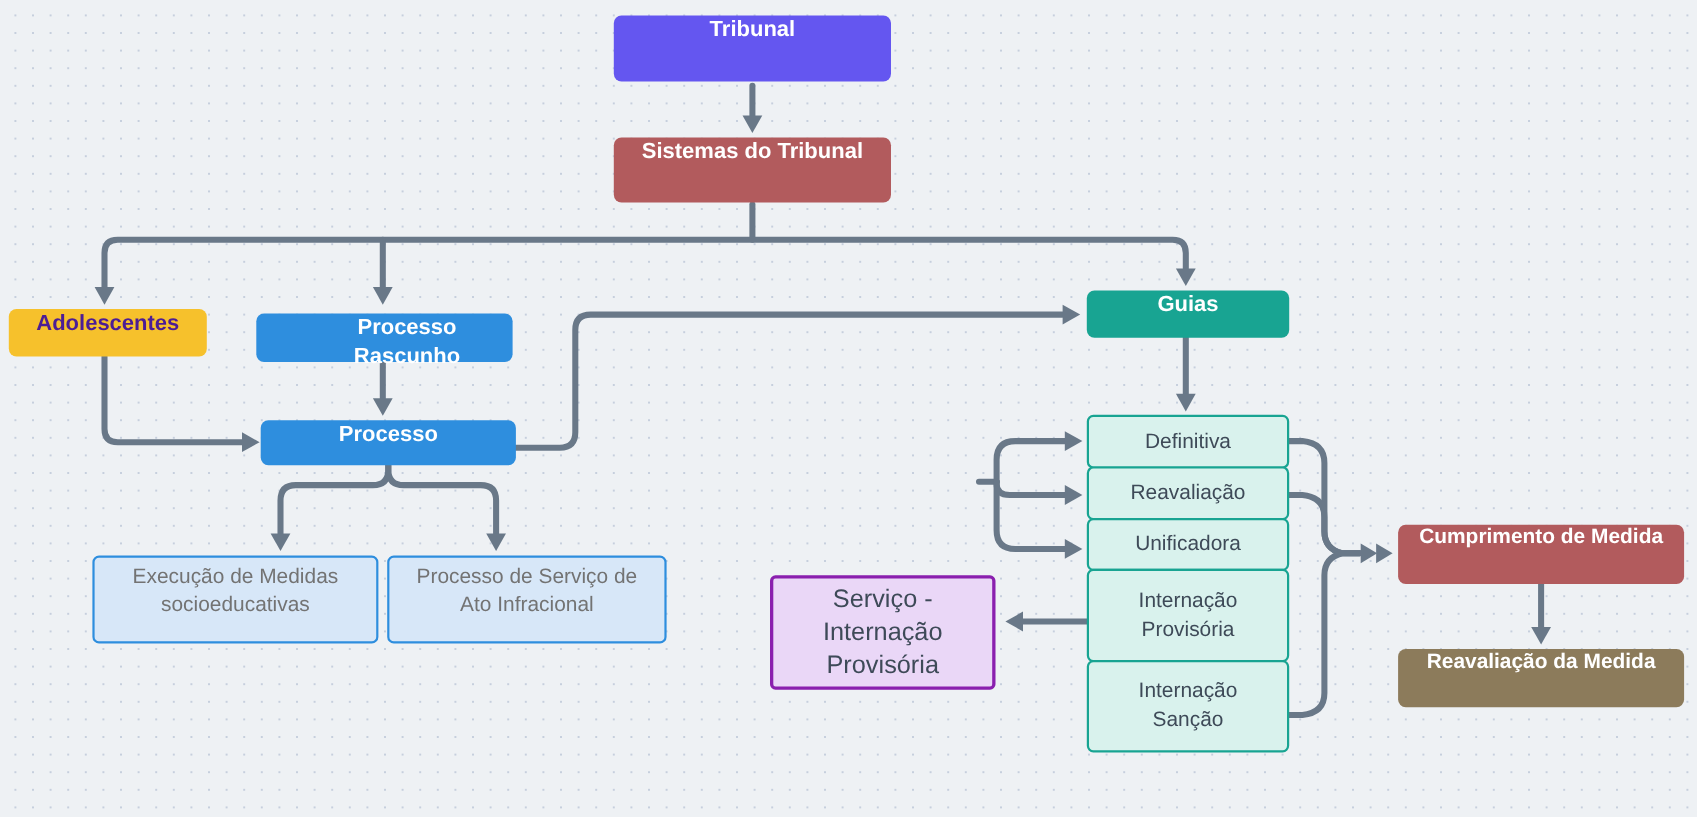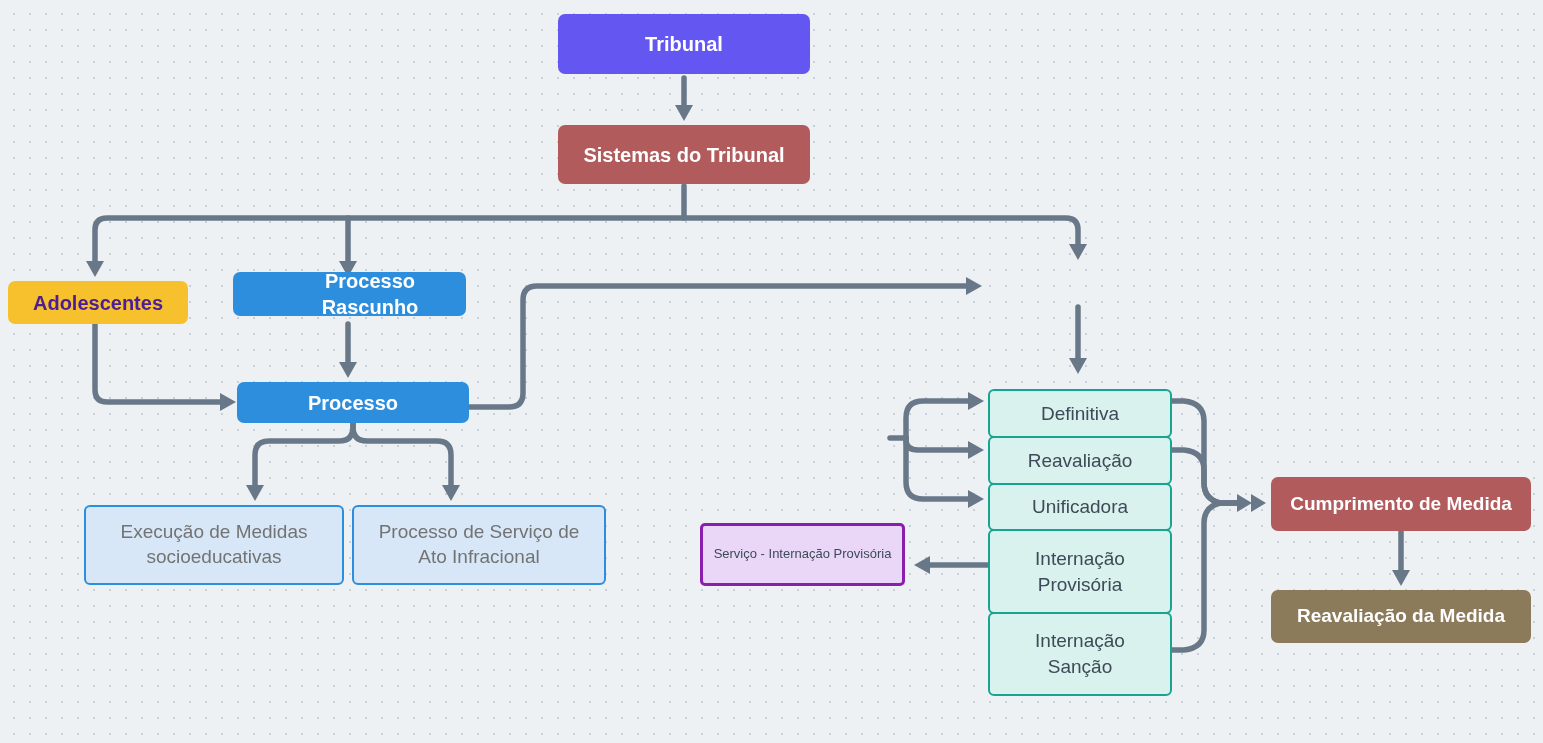--- a/index.html
+++ b/index.html
@@ -8,61 +8,61 @@
     position:relative;
     width:1543px;height:743px;
     background-color:#eef1f4;
     background-image:radial-gradient(circle,#c6cfdd 1.2px, transparent 1.4px);
     background-size:16px 16px;
     background-position:6px 6px;
     overflow:hidden;
   }
   .node{
     position:absolute;
-    display:flex;align-items:center;justify-content:center;
+    display:flex;justify-content:center;
     text-align:center;
     box-sizing:border-box;
     border-radius:7px;
     line-height:1.3;
   }
   .hdr{color:#ffffff;font-weight:700;font-size:20px;}
   .tribunal{left:558px;top:14px;width:252px;height:60px;background:#6456f0;}
   .sistemas{left:558px;top:125px;width:252px;height:59px;background:#b25b5d;}
   .adolescentes{left:8px;top:281px;width:180px;height:43px;background:#f6c12c;color:#4c1d95;font-weight:700;font-size:20px;}
-  .rascunho{left:233px;top:272px;width:233px;height:44px;background:#2e8ede;padding-left:41px;}
+  .rascunho{left:233px;top:285px;width:233px;height:44px;background:#2e8ede;padding-left:41px;}
   .processo{left:237px;top:382px;width:232px;height:41px;background:#2e8ede;}
   .guias{left:988px;top:264px;width:184px;height:43px;background:#18a492;}
   .cumprimento{left:1271px;top:477px;width:260px;height:54px;background:#b25b5d;font-size:19px;}
   .reavaliacao{left:1271px;top:590px;width:260px;height:53px;background:#8c7b5b;font-size:19px;}
   .softbox{
     background:#d7e7f8;border:2px solid #2e8ede;border-radius:6px;
     color:#737373;font-size:19px;font-weight:400;padding:6px 16px;
   }
   .execucao{left:84px;top:505px;width:260px;height:80px;}
   .apuracao{left:352px;top:505px;width:254px;height:80px;}
   .medidas{
     left:637px;top:411px;width:253px;height:55px;
     background:#e4e8ec;border:2px solid #9dabb9;border-radius:6px;
     color:#3e4a58;font-size:19px;font-weight:400;
   }
   .servico{
-    left:700px;top:523px;width:205px;height:63px;
+    left:700px;top:523px;width:205px;height:104px;
     background:#ead7f7;border:3px solid #8a1fae;border-radius:5px;
-    color:#3e4a58;font-size:13px;font-weight:400;padding:4px 2px;
+    color:#3e4a58;font-size:23px;font-weight:400;padding:4px 2px;
   }
   .stack{position:absolute;left:988px;top:377px;width:184px;}
   .stack-item{
     position:relative;
     display:flex;align-items:center;justify-content:center;text-align:center;
     box-sizing:border-box;width:184px;
     background:#d9f2ed;border:2px solid #18a492;border-radius:6px;
     color:#3e4a58;font-size:19px;font-weight:400;
     margin-top:-2px;line-height:1.35;padding:2px 26px;
   }
-  .stack-item:first-child{margin-top:12px;}
+  .stack-item:first-child{margin-top:0;}
   .h49{height:49px;} .h48{height:48px;} .h85{height:85px;text-align:center;} .h84{height:84px;}
   svg.wires{position:absolute;left:0;top:0;pointer-events:none;}
   svg.wires path.l{fill:none;stroke:#697888;stroke-width:5.5;stroke-linecap:round;stroke-linejoin:round;}
   svg.wires path.a{fill:#697888;stroke:none;}
 </style>
 </head>
 <body>
 
 <div class="canvas">
 
@@ -151,20 +151,23 @@
   </div>
 
   <div class="node rascunho hdr">
     <span>Processo Rascunho</span>
   </div>
 
   <div class="node processo hdr">
     <span>Processo</span>
   </div>
 
+  <div class="node guias hdr">
+    <span>Guias</span>
+  </div>
 
   <div class="node softbox execucao">
     <span>Execução de Medidas socioeducativas</span>
   </div>
 
   <div class="node softbox apuracao">
     <span>Processo de Serviço de Ato Infracional</span>
   </div>
 
 

